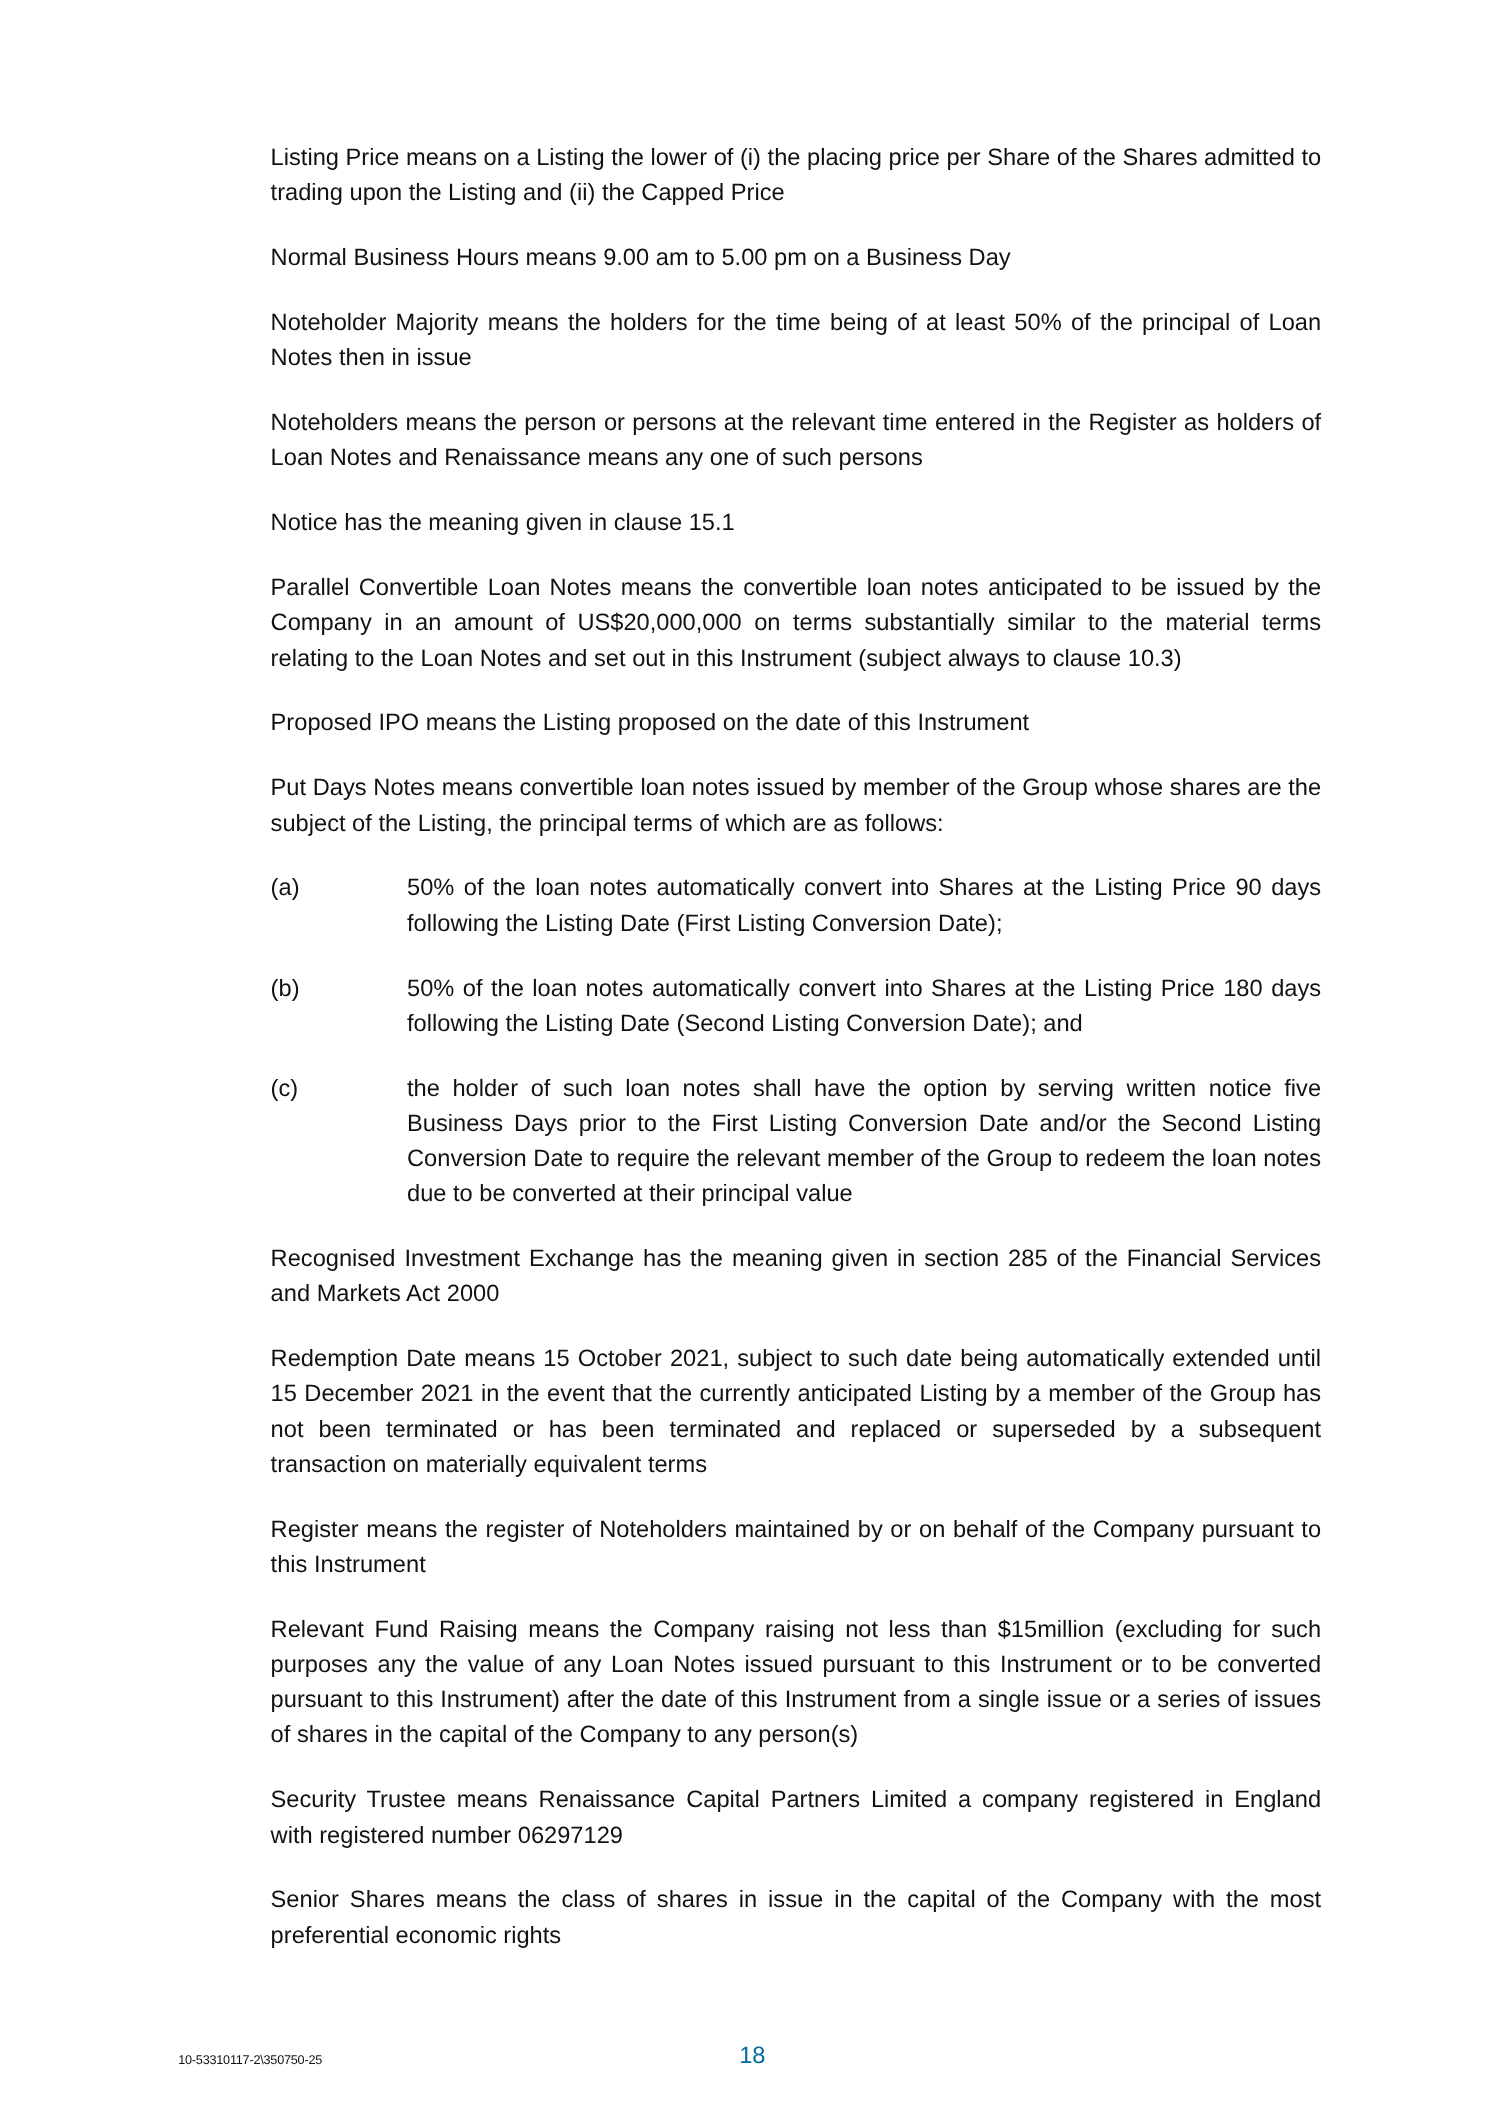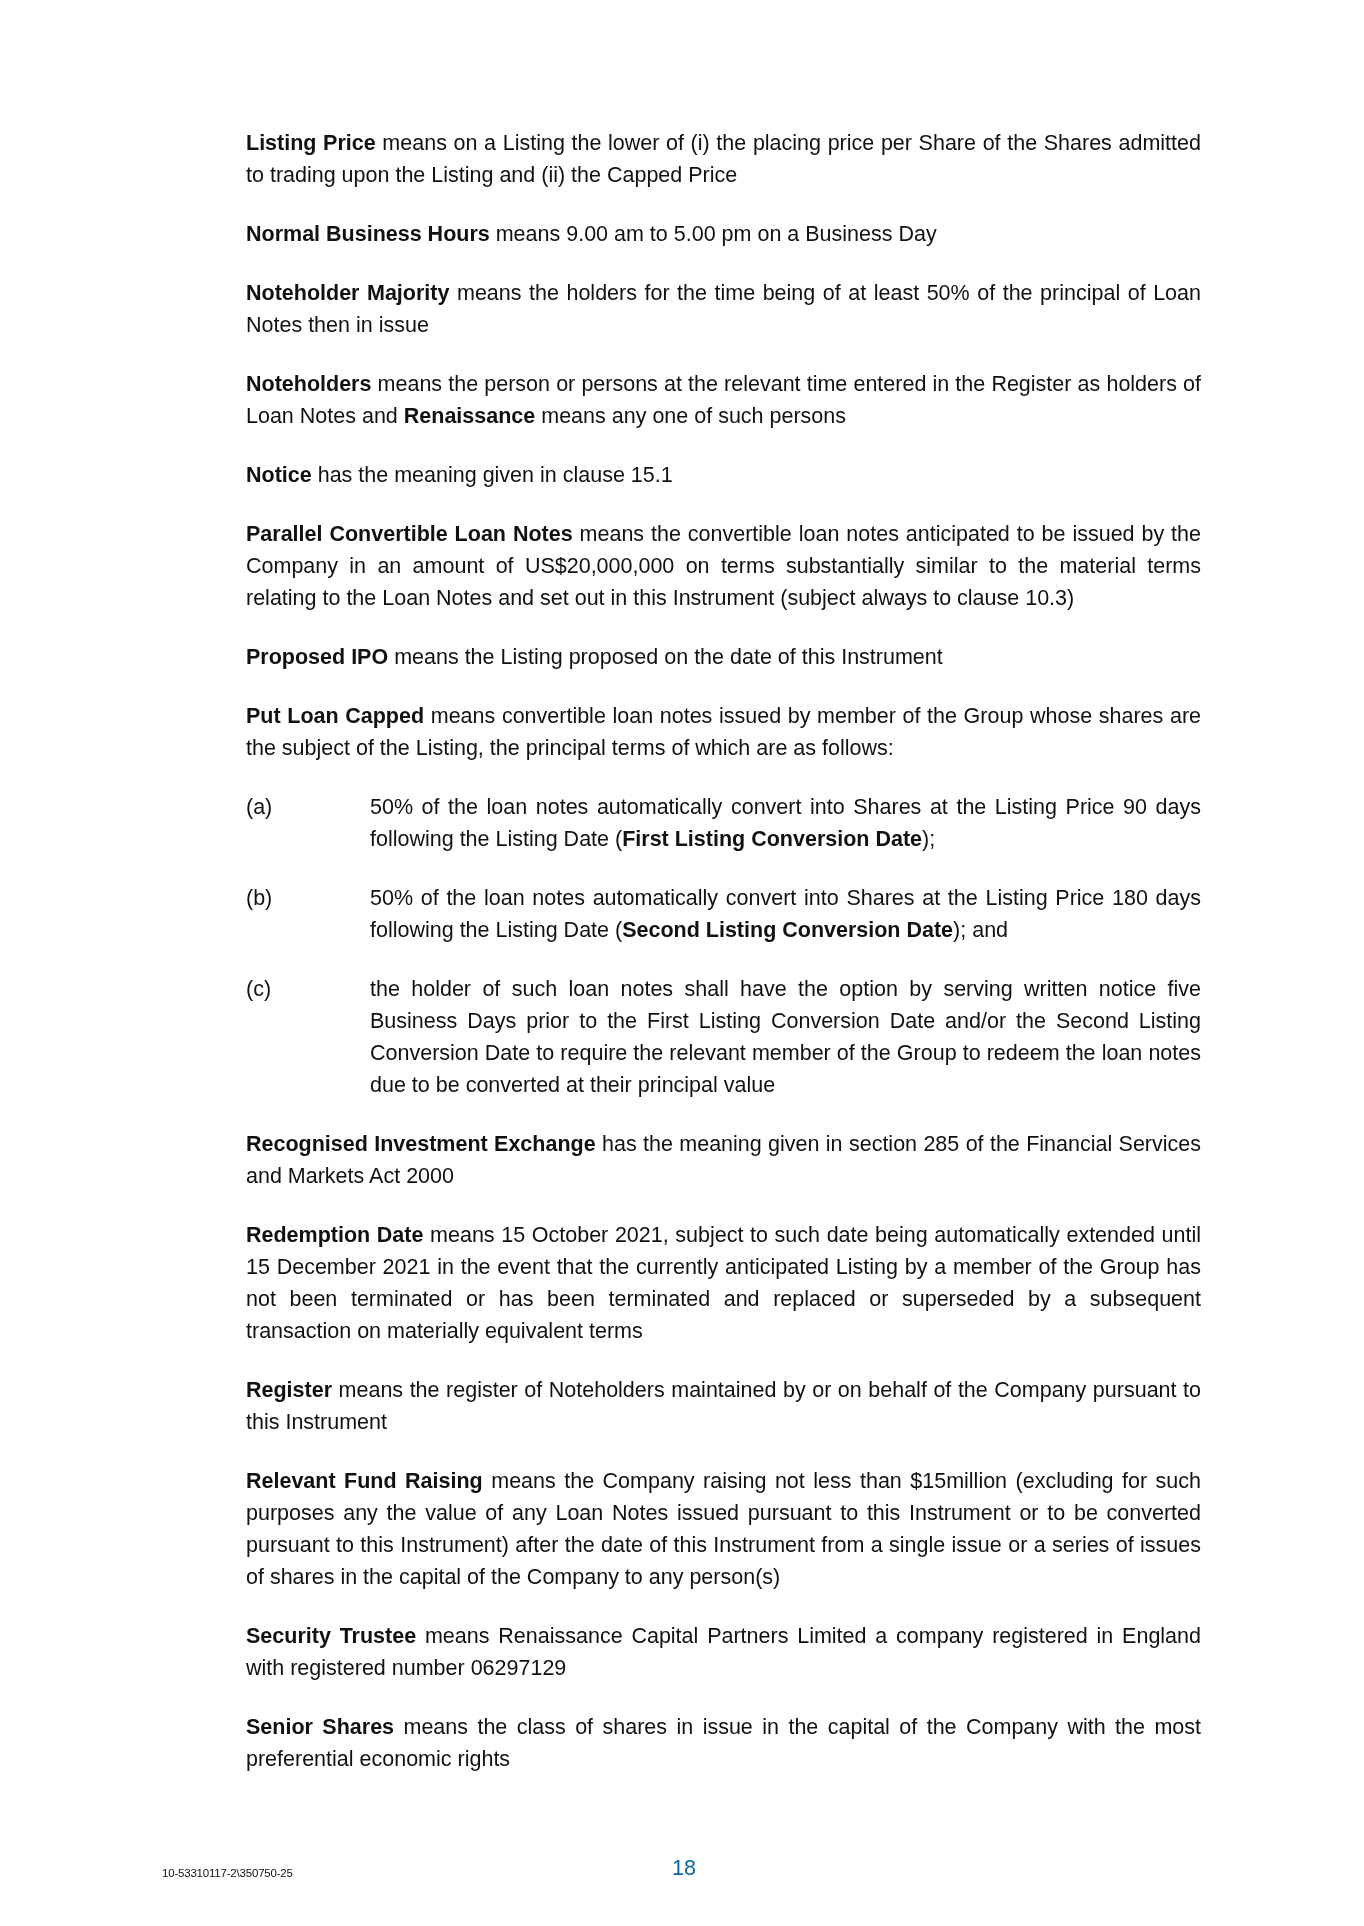--- a/index.html
+++ b/index.html
@@ -3,21 +3,21 @@
 <meta charset="utf-8">
 <style>
   html, body { margin: 0; padding: 0; background: #ffffff; }
   body { width: 1364px; height: 1926px; position: relative; overflow: hidden; }
   .page {
     position: absolute; left: 246px; top: 127px; width: 955px;
     font-family: "Liberation Sans", sans-serif;
     font-size: 21.5px; line-height: 32px; color: #111111;
   }
   .para { margin: 0 0 27px 0; text-align: justify; }
-  .term { font-weight: bold; }
+  .term { font-weight: normal; }
   .sub { display: flex; margin: 0 0 27px 0; }
   .sub-label { width: 82px; flex: 0 0 82px; }
   .sub-text { flex: 1; text-align: justify; margin-left: 42px; }
   .footer-ref {
     position: absolute; left: 162px; top: 1867px;
     font-family: "Liberation Sans", sans-serif; font-size: 11.5px; color: #111;
     letter-spacing: -0.2px;
     text-align: right;
   }
   .page-number {
@@ -37,21 +37,21 @@
   <p class="para"><span class="term">Noteholder Majority</span><span> means the holders for the time being of at least 50% of the principal of Loan Notes then in issue</span></p>
 
   <p class="para"><span class="term">Noteholders</span><span> means the person or persons at the relevant time entered in the Register as holders of Loan Notes and </span><span class="term">Renaissance</span><span> means any one of such persons</span></p>
 
   <p class="para"><span class="term">Notice</span><span> has the meaning given in clause 15.1</span></p>
 
   <p class="para"><span class="term">Parallel Convertible Loan Notes</span><span> means the convertible loan notes anticipated to be issued by the Company in an amount of US$20,000,000 on terms substantially similar to the material terms relating to the Loan Notes and set out in this Instrument (subject always to clause 10.3)</span></p>
 
   <p class="para"><span class="term">Proposed IPO</span><span> means the Listing proposed on the date of this Instrument</span></p>
 
-  <p class="para"><span class="term">Put Loan Capped</span><span> means convertible loan notes issued by member of the Group whose shares are the subject of the Listing, the principal terms of which are as follows:</span></p>
+  <p class="para"><span class="term">Put Days Notes</span><span> means convertible loan notes issued by member of the Group whose shares are the subject of the Listing, the principal terms of which are as follows:</span></p>
 
   <div class="sub">
     <span class="sub-label">(a)</span>
     <span class="sub-text"><span>50% of the loan notes automatically convert into Shares at the Listing Price 90 days following the Listing Date (</span><span class="term">First Listing Conversion Date</span><span>);</span></span>
   </div>
 
   <div class="sub">
     <span class="sub-label">(b)</span>
     <span class="sub-text"><span>50% of the loan notes automatically convert into Shares at the Listing Price 180 days following the Listing Date (</span><span class="term">Second Listing Conversion Date</span><span>); and</span></span>
   </div>

